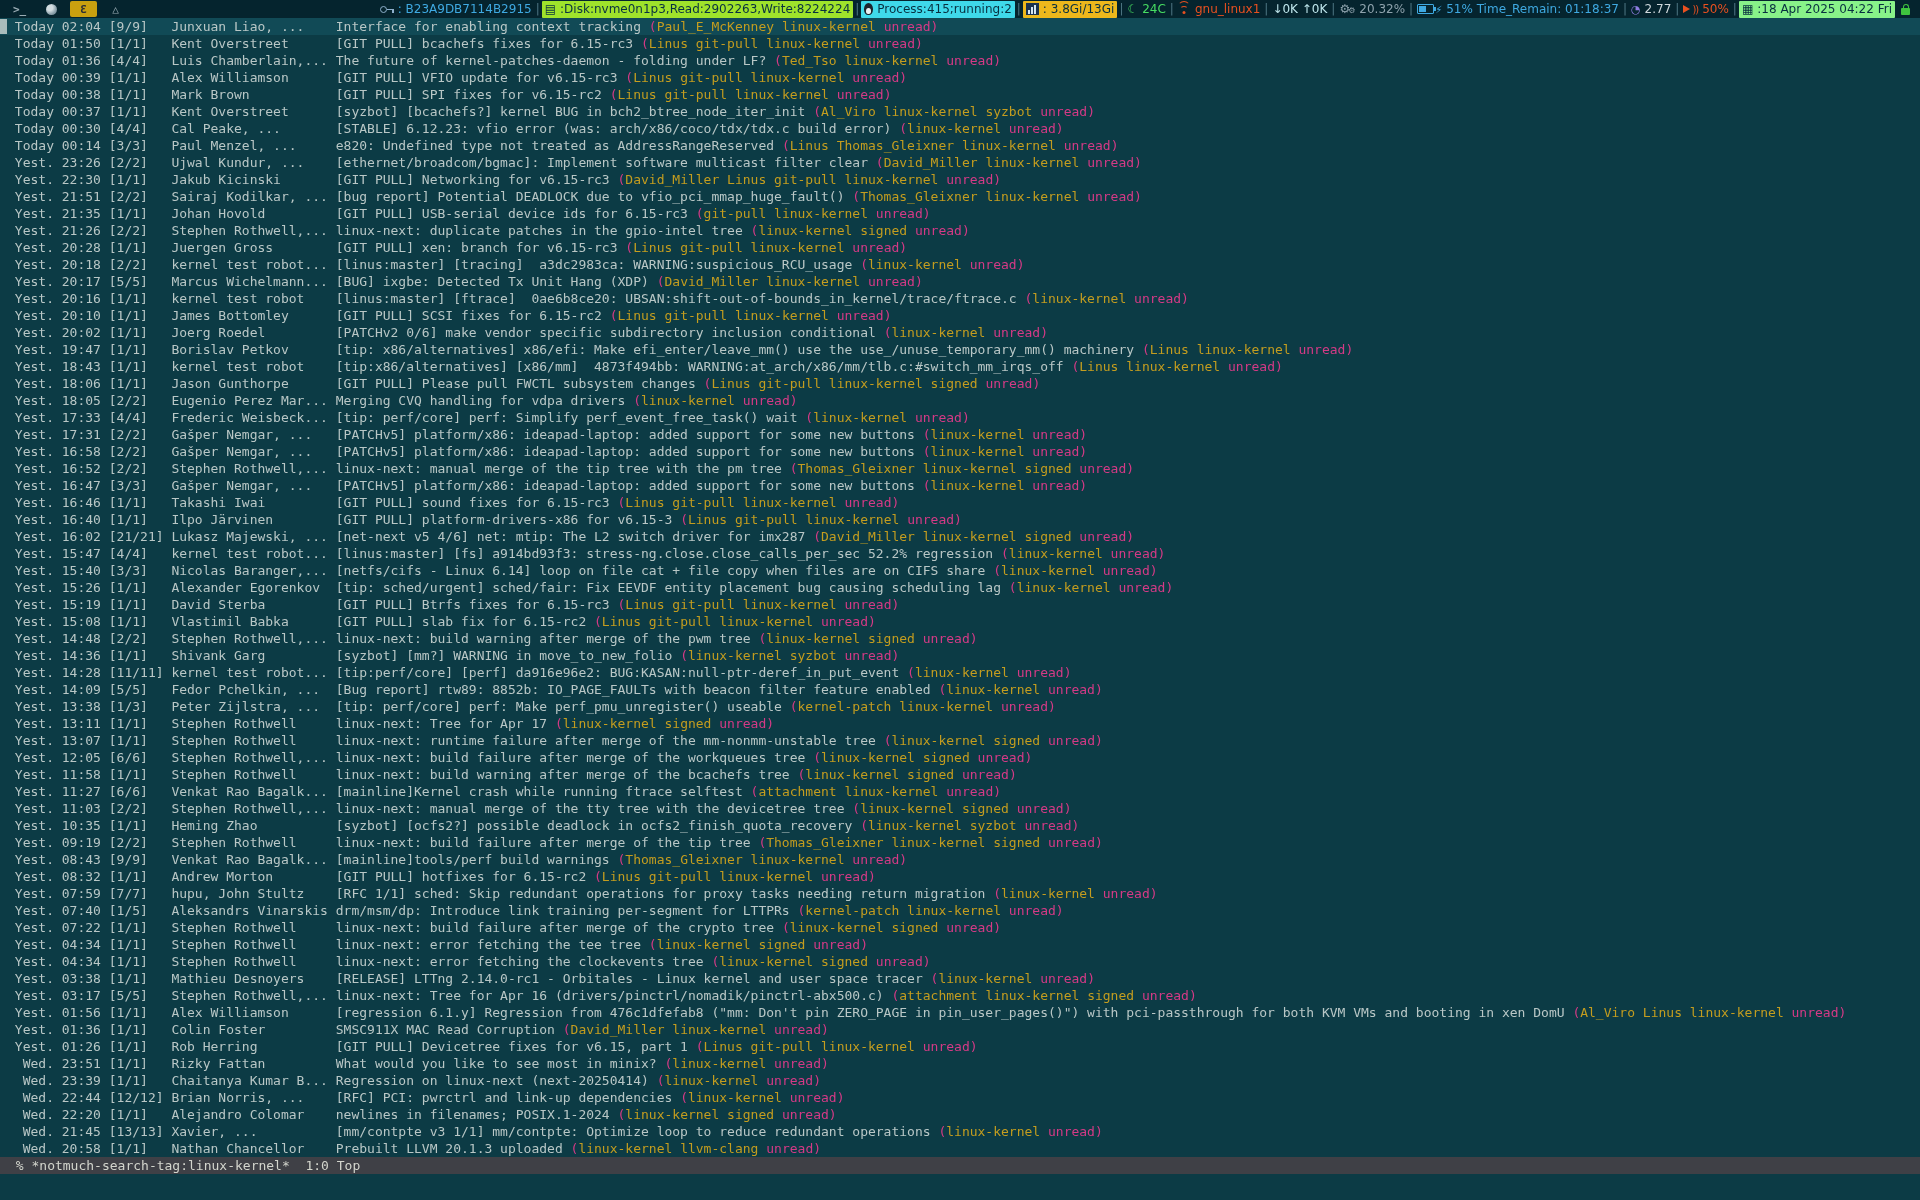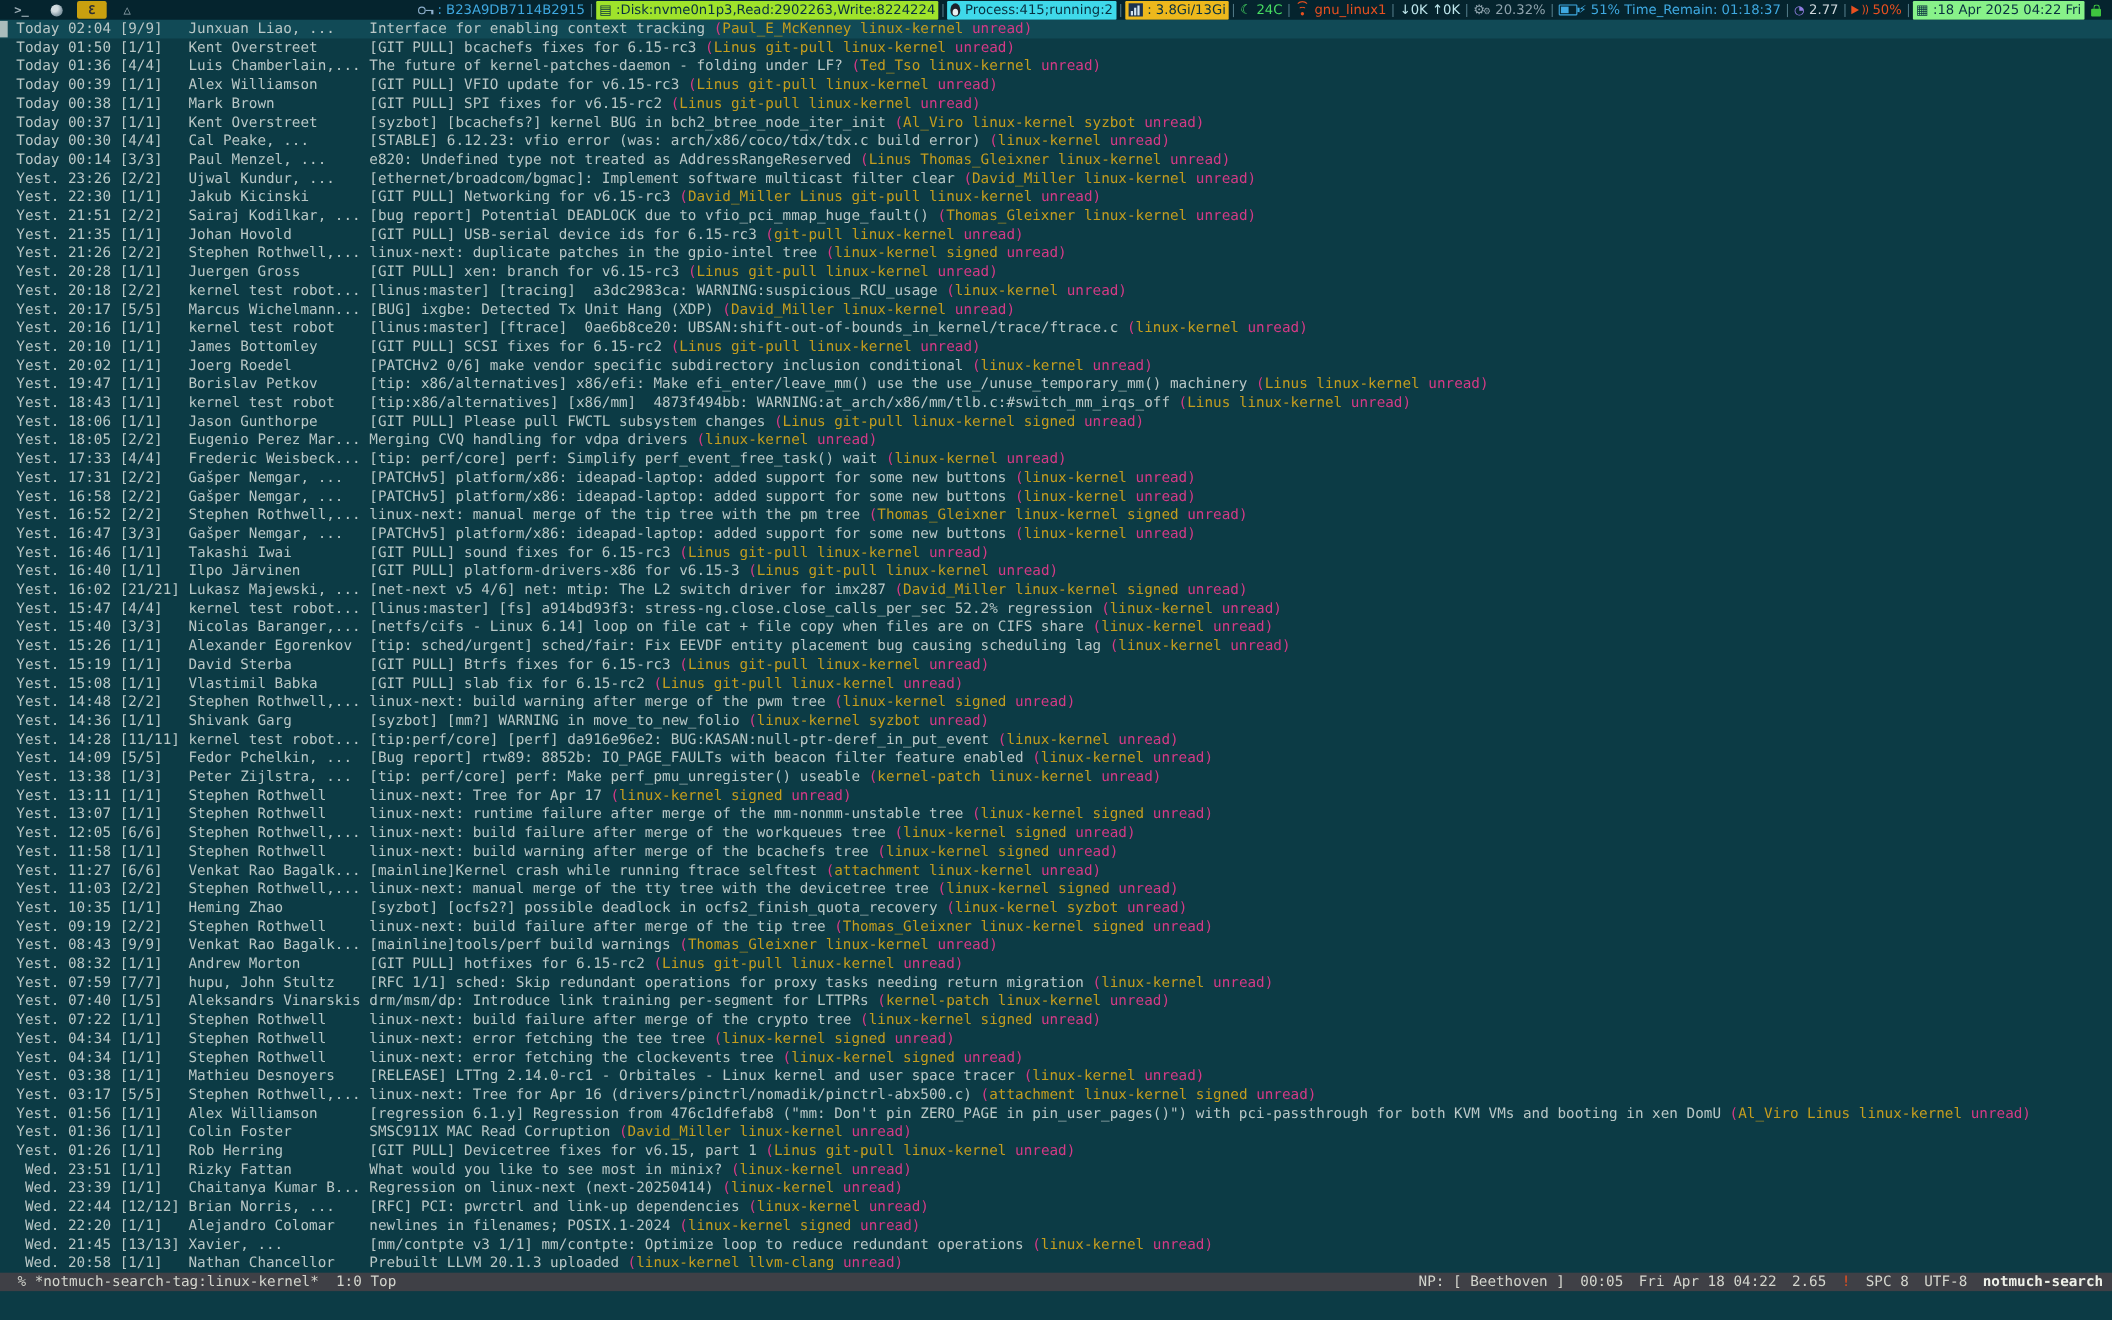--- a/index.html
+++ b/index.html
@@ -91,25 +91,15 @@
     </span>
   <span class="status" id="status-host"><span class="seg" style="color: rgb(63, 169, 225);"><span class="key-icon"><i></i><b></b></span><span>: B23A9DB7114B2915</span></span><span class="sep">|</span><span class="seg badge" style="background: rgb(159, 227, 43); color: rgb(8, 48, 64);"><span class="disk-glyph">▤</span><span>:Disk:nvme0n1p3,Read:2902263,Write:8224224</span></span><span class="sep">|</span><span class="seg badge" style="background: rgb(63, 217, 234); color: rgb(8, 48, 64);"><span class="penguin"></span><span>Process:415;running:2</span></span><span class="sep">|</span><span class="seg badge" style="background: rgb(237, 184, 28); color: rgb(8, 48, 64);"><span class="bars"><i></i><i></i><i></i></span><span>: 3.8Gi/13Gi</span></span><span class="sep">|</span><span class="seg" style="color: rgb(71, 221, 98);"><span class="moon-glyph">☾</span><span>24C</span></span><span class="sep">|</span><span class="seg" style="color: rgb(232, 80, 32);"><span class="wifi"><i></i><i></i><i></i></span><span>gnu_linux1</span></span><span class="sep">|</span><span class="seg" style="color: rgb(191, 230, 236);"><span>↓0K ↑0K</span></span><span class="sep">|</span><span class="seg" style="color: rgb(143, 163, 173);"><span><span class="gear1">⚙</span><span class="gear2">⚙</span></span><span>20.32%</span></span><span class="sep">|</span><span class="seg" style="color: rgb(63, 169, 225);"><span style="display: inline-flex; align-items: center; gap: 2px;"><span class="batt"><i></i></span><span class="bolt">⚡</span></span><span>51% Time_Remain: 01:18:37</span></span><span class="sep">|</span><span class="seg" style="color: rgb(207, 216, 220);"><span class="gauge-glyph">◔</span><span>2.77</span></span><span class="sep">|</span><span class="seg" style="color: rgb(232, 80, 32);"><span style="display: inline-flex; align-items: center;"><i class="vol-tri"></i><span class="vol-waves">))</span></span><span>50%</span></span><span class="sep">|</span><span class="seg badge" style="background: rgb(136, 242, 137); color: rgb(8, 48, 64);"><span class="cal-glyph">▦</span><span>:18 Apr 2025 04:22 Fri</span></span><span class="seg"><span class="lock"></span></span></span>
 </div>
 
 <div class="list" id="list-host"><div class="row selected"><span class="cursor"></span><span> Today 02:04 </span><span>[9/9]   </span><span>Junxuan Liao, ...    </span><span>Interface for enabling context tracking </span><span><span class="paren" style="color: rgb(213, 58, 134);">(</span><span class="tag" style="color: rgb(196, 157, 31);">Paul_E_McKenney</span> <span class="tag" style="color: rgb(196, 157, 31);">linux-kernel</span> <span class="tag" style="color: rgb(213, 58, 134);">unread</span><span class="paren" style="color: rgb(213, 58, 134);">)</span></span></div><div class="row"><span> Today 01:50 </span><span>[1/1]   </span><span>Kent Overstreet      </span><span>[GIT PULL] bcachefs fixes for 6.15-rc3 </span><span><span class="paren" style="color: rgb(213, 58, 134);">(</span><span class="tag" style="color: rgb(196, 157, 31);">Linus</span> <span class="tag" style="color: rgb(196, 157, 31);">git-pull</span> <span class="tag" style="color: rgb(196, 157, 31);">linux-kernel</span> <span class="tag" style="color: rgb(213, 58, 134);">unread</span><span class="paren" style="color: rgb(213, 58, 134);">)</span></span></div><div class="row"><span> Today 01:36 </span><span>[4/4]   </span><span>Luis Chamberlain,... </span><span>The future of kernel-patches-daemon - folding under LF? </span><span><span class="paren" style="color: rgb(213, 58, 134);">(</span><span class="tag" style="color: rgb(196, 157, 31);">Ted_Tso</span> <span class="tag" style="color: rgb(196, 157, 31);">linux-kernel</span> <span class="tag" style="color: rgb(213, 58, 134);">unread</span><span class="paren" style="color: rgb(213, 58, 134);">)</span></span></div><div class="row"><span> Today 00:39 </span><span>[1/1]   </span><span>Alex Williamson      </span><span>[GIT PULL] VFIO update for v6.15-rc3 </span><span><span class="paren" style="color: rgb(213, 58, 134);">(</span><span class="tag" style="color: rgb(196, 157, 31);">Linus</span> <span class="tag" style="color: rgb(196, 157, 31);">git-pull</span> <span class="tag" style="color: rgb(196, 157, 31);">linux-kernel</span> <span class="tag" style="color: rgb(213, 58, 134);">unread</span><span class="paren" style="color: rgb(213, 58, 134);">)</span></span></div><div class="row"><span> Today 00:38 </span><span>[1/1]   </span><span>Mark Brown           </span><span>[GIT PULL] SPI fixes for v6.15-rc2 </span><span><span class="paren" style="color: rgb(213, 58, 134);">(</span><span class="tag" style="color: rgb(196, 157, 31);">Linus</span> <span class="tag" style="color: rgb(196, 157, 31);">git-pull</span> <span class="tag" style="color: rgb(196, 157, 31);">linux-kernel</span> <span class="tag" style="color: rgb(213, 58, 134);">unread</span><span class="paren" style="color: rgb(213, 58, 134);">)</span></span></div><div class="row"><span> Today 00:37 </span><span>[1/1]   </span><span>Kent Overstreet      </span><span>[syzbot] [bcachefs?] kernel BUG in bch2_btree_node_iter_init </span><span><span class="paren" style="color: rgb(213, 58, 134);">(</span><span class="tag" style="color: rgb(196, 157, 31);">Al_Viro</span> <span class="tag" style="color: rgb(196, 157, 31);">linux-kernel</span> <span class="tag" style="color: rgb(196, 157, 31);">syzbot</span> <span class="tag" style="color: rgb(213, 58, 134);">unread</span><span class="paren" style="color: rgb(213, 58, 134);">)</span></span></div><div class="row"><span> Today 00:30 </span><span>[4/4]   </span><span>Cal Peake, ...       </span><span>[STABLE] 6.12.23: vfio error (was: arch/x86/coco/tdx/tdx.c build error) </span><span><span class="paren" style="color: rgb(213, 58, 134);">(</span><span class="tag" style="color: rgb(196, 157, 31);">linux-kernel</span> <span class="tag" style="color: rgb(213, 58, 134);">unread</span><span class="paren" style="color: rgb(213, 58, 134);">)</span></span></div><div class="row"><span> Today 00:14 </span><span>[3/3]   </span><span>Paul Menzel, ...     </span><span>e820: Undefined type not treated as AddressRangeReserved </span><span><span class="paren" style="color: rgb(213, 58, 134);">(</span><span class="tag" style="color: rgb(196, 157, 31);">Linus</span> <span class="tag" style="color: rgb(196, 157, 31);">Thomas_Gleixner</span> <span class="tag" style="color: rgb(196, 157, 31);">linux-kernel</span> <span class="tag" style="color: rgb(213, 58, 134);">unread</span><span class="paren" style="color: rgb(213, 58, 134);">)</span></span></div><div class="row"><span> Yest. 23:26 </span><span>[2/2]   </span><span>Ujwal Kundur, ...    </span><span>[ethernet/broadcom/bgmac]: Implement software multicast filter clear </span><span><span class="paren" style="color: rgb(213, 58, 134);">(</span><span class="tag" style="color: rgb(196, 157, 31);">David_Miller</span> <span class="tag" style="color: rgb(196, 157, 31);">linux-kernel</span> <span class="tag" style="color: rgb(213, 58, 134);">unread</span><span class="paren" style="color: rgb(213, 58, 134);">)</span></span></div><div class="row"><span> Yest. 22:30 </span><span>[1/1]   </span><span>Jakub Kicinski       </span><span>[GIT PULL] Networking for v6.15-rc3 </span><span><span class="paren" style="color: rgb(213, 58, 134);">(</span><span class="tag" style="color: rgb(196, 157, 31);">David_Miller</span> <span class="tag" style="color: rgb(196, 157, 31);">Linus</span> <span class="tag" style="color: rgb(196, 157, 31);">git-pull</span> <span class="tag" style="color: rgb(196, 157, 31);">linux-kernel</span> <span class="tag" style="color: rgb(213, 58, 134);">unread</span><span class="paren" style="color: rgb(213, 58, 134);">)</span></span></div><div class="row"><span> Yest. 21:51 </span><span>[2/2]   </span><span>Sairaj Kodilkar, ... </span><span>[bug report] Potential DEADLOCK due to vfio_pci_mmap_huge_fault() </span><span><span class="paren" style="color: rgb(213, 58, 134);">(</span><span class="tag" style="color: rgb(196, 157, 31);">Thomas_Gleixner</span> <span class="tag" style="color: rgb(196, 157, 31);">linux-kernel</span> <span class="tag" style="color: rgb(213, 58, 134);">unread</span><span class="paren" style="color: rgb(213, 58, 134);">)</span></span></div><div class="row"><span> Yest. 21:35 </span><span>[1/1]   </span><span>Johan Hovold         </span><span>[GIT PULL] USB-serial device ids for 6.15-rc3 </span><span><span class="paren" style="color: rgb(213, 58, 134);">(</span><span class="tag" style="color: rgb(196, 157, 31);">git-pull</span> <span class="tag" style="color: rgb(196, 157, 31);">linux-kernel</span> <span class="tag" style="color: rgb(213, 58, 134);">unread</span><span class="paren" style="color: rgb(213, 58, 134);">)</span></span></div><div class="row"><span> Yest. 21:26 </span><span>[2/2]   </span><span>Stephen Rothwell,... </span><span>linux-next: duplicate patches in the gpio-intel tree </span><span><span class="paren" style="color: rgb(213, 58, 134);">(</span><span class="tag" style="color: rgb(196, 157, 31);">linux-kernel</span> <span class="tag" style="color: rgb(196, 157, 31);">signed</span> <span class="tag" style="color: rgb(213, 58, 134);">unread</span><span class="paren" style="color: rgb(213, 58, 134);">)</span></span></div><div class="row"><span> Yest. 20:28 </span><span>[1/1]   </span><span>Juergen Gross        </span><span>[GIT PULL] xen: branch for v6.15-rc3 </span><span><span class="paren" style="color: rgb(213, 58, 134);">(</span><span class="tag" style="color: rgb(196, 157, 31);">Linus</span> <span class="tag" style="color: rgb(196, 157, 31);">git-pull</span> <span class="tag" style="color: rgb(196, 157, 31);">linux-kernel</span> <span class="tag" style="color: rgb(213, 58, 134);">unread</span><span class="paren" style="color: rgb(213, 58, 134);">)</span></span></div><div class="row"><span> Yest. 20:18 </span><span>[2/2]   </span><span>kernel test robot... </span><span>[linus:master] [tracing]  a3dc2983ca: WARNING:suspicious_RCU_usage </span><span><span class="paren" style="color: rgb(213, 58, 134);">(</span><span class="tag" style="color: rgb(196, 157, 31);">linux-kernel</span> <span class="tag" style="color: rgb(213, 58, 134);">unread</span><span class="paren" style="color: rgb(213, 58, 134);">)</span></span></div><div class="row"><span> Yest. 20:17 </span><span>[5/5]   </span><span>Marcus Wichelmann... </span><span>[BUG] ixgbe: Detected Tx Unit Hang (XDP) </span><span><span class="paren" style="color: rgb(213, 58, 134);">(</span><span class="tag" style="color: rgb(196, 157, 31);">David_Miller</span> <span class="tag" style="color: rgb(196, 157, 31);">linux-kernel</span> <span class="tag" style="color: rgb(213, 58, 134);">unread</span><span class="paren" style="color: rgb(213, 58, 134);">)</span></span></div><div class="row"><span> Yest. 20:16 </span><span>[1/1]   </span><span>kernel test robot    </span><span>[linus:master] [ftrace]  0ae6b8ce20: UBSAN:shift-out-of-bounds_in_kernel/trace/ftrace.c </span><span><span class="paren" style="color: rgb(213, 58, 134);">(</span><span class="tag" style="color: rgb(196, 157, 31);">linux-kernel</span> <span class="tag" style="color: rgb(213, 58, 134);">unread</span><span class="paren" style="color: rgb(213, 58, 134);">)</span></span></div><div class="row"><span> Yest. 20:10 </span><span>[1/1]   </span><span>James Bottomley      </span><span>[GIT PULL] SCSI fixes for 6.15-rc2 </span><span><span class="paren" style="color: rgb(213, 58, 134);">(</span><span class="tag" style="color: rgb(196, 157, 31);">Linus</span> <span class="tag" style="color: rgb(196, 157, 31);">git-pull</span> <span class="tag" style="color: rgb(196, 157, 31);">linux-kernel</span> <span class="tag" style="color: rgb(213, 58, 134);">unread</span><span class="paren" style="color: rgb(213, 58, 134);">)</span></span></div><div class="row"><span> Yest. 20:02 </span><span>[1/1]   </span><span>Joerg Roedel         </span><span>[PATCHv2 0/6] make vendor specific subdirectory inclusion conditional </span><span><span class="paren" style="color: rgb(213, 58, 134);">(</span><span class="tag" style="color: rgb(196, 157, 31);">linux-kernel</span> <span class="tag" style="color: rgb(213, 58, 134);">unread</span><span class="paren" style="color: rgb(213, 58, 134);">)</span></span></div><div class="row"><span> Yest. 19:47 </span><span>[1/1]   </span><span>Borislav Petkov      </span><span>[tip: x86/alternatives] x86/efi: Make efi_enter/leave_mm() use the use_/unuse_temporary_mm() machinery </span><span><span class="paren" style="color: rgb(213, 58, 134);">(</span><span class="tag" style="color: rgb(196, 157, 31);">Linus</span> <span class="tag" style="color: rgb(196, 157, 31);">linux-kernel</span> <span class="tag" style="color: rgb(213, 58, 134);">unread</span><span class="paren" style="color: rgb(213, 58, 134);">)</span></span></div><div class="row"><span> Yest. 18:43 </span><span>[1/1]   </span><span>kernel test robot    </span><span>[tip:x86/alternatives] [x86/mm]  4873f494bb: WARNING:at_arch/x86/mm/tlb.c:#switch_mm_irqs_off </span><span><span class="paren" style="color: rgb(213, 58, 134);">(</span><span class="tag" style="color: rgb(196, 157, 31);">Linus</span> <span class="tag" style="color: rgb(196, 157, 31);">linux-kernel</span> <span class="tag" style="color: rgb(213, 58, 134);">unread</span><span class="paren" style="color: rgb(213, 58, 134);">)</span></span></div><div class="row"><span> Yest. 18:06 </span><span>[1/1]   </span><span>Jason Gunthorpe      </span><span>[GIT PULL] Please pull FWCTL subsystem changes </span><span><span class="paren" style="color: rgb(213, 58, 134);">(</span><span class="tag" style="color: rgb(196, 157, 31);">Linus</span> <span class="tag" style="color: rgb(196, 157, 31);">git-pull</span> <span class="tag" style="color: rgb(196, 157, 31);">linux-kernel</span> <span class="tag" style="color: rgb(196, 157, 31);">signed</span> <span class="tag" style="color: rgb(213, 58, 134);">unread</span><span class="paren" style="color: rgb(213, 58, 134);">)</span></span></div><div class="row"><span> Yest. 18:05 </span><span>[2/2]   </span><span>Eugenio Perez Mar... </span><span>Merging CVQ handling for vdpa drivers </span><span><span class="paren" style="color: rgb(213, 58, 134);">(</span><span class="tag" style="color: rgb(196, 157, 31);">linux-kernel</span> <span class="tag" style="color: rgb(213, 58, 134);">unread</span><span class="paren" style="color: rgb(213, 58, 134);">)</span></span></div><div class="row"><span> Yest. 17:33 </span><span>[4/4]   </span><span>Frederic Weisbeck... </span><span>[tip: perf/core] perf: Simplify perf_event_free_task() wait </span><span><span class="paren" style="color: rgb(213, 58, 134);">(</span><span class="tag" style="color: rgb(196, 157, 31);">linux-kernel</span> <span class="tag" style="color: rgb(213, 58, 134);">unread</span><span class="paren" style="color: rgb(213, 58, 134);">)</span></span></div><div class="row"><span> Yest. 17:31 </span><span>[2/2]   </span><span>Gašper Nemgar, ...   </span><span>[PATCHv5] platform/x86: ideapad-laptop: added support for some new buttons </span><span><span class="paren" style="color: rgb(213, 58, 134);">(</span><span class="tag" style="color: rgb(196, 157, 31);">linux-kernel</span> <span class="tag" style="color: rgb(213, 58, 134);">unread</span><span class="paren" style="color: rgb(213, 58, 134);">)</span></span></div><div class="row"><span> Yest. 16:58 </span><span>[2/2]   </span><span>Gašper Nemgar, ...   </span><span>[PATCHv5] platform/x86: ideapad-laptop: added support for some new buttons </span><span><span class="paren" style="color: rgb(213, 58, 134);">(</span><span class="tag" style="color: rgb(196, 157, 31);">linux-kernel</span> <span class="tag" style="color: rgb(213, 58, 134);">unread</span><span class="paren" style="color: rgb(213, 58, 134);">)</span></span></div><div class="row"><span> Yest. 16:52 </span><span>[2/2]   </span><span>Stephen Rothwell,... </span><span>linux-next: manual merge of the tip tree with the pm tree </span><span><span class="paren" style="color: rgb(213, 58, 134);">(</span><span class="tag" style="color: rgb(196, 157, 31);">Thomas_Gleixner</span> <span class="tag" style="color: rgb(196, 157, 31);">linux-kernel</span> <span class="tag" style="color: rgb(196, 157, 31);">signed</span> <span class="tag" style="color: rgb(213, 58, 134);">unread</span><span class="paren" style="color: rgb(213, 58, 134);">)</span></span></div><div class="row"><span> Yest. 16:47 </span><span>[3/3]   </span><span>Gašper Nemgar, ...   </span><span>[PATCHv5] platform/x86: ideapad-laptop: added support for some new buttons </span><span><span class="paren" style="color: rgb(213, 58, 134);">(</span><span class="tag" style="color: rgb(196, 157, 31);">linux-kernel</span> <span class="tag" style="color: rgb(213, 58, 134);">unread</span><span class="paren" style="color: rgb(213, 58, 134);">)</span></span></div><div class="row"><span> Yest. 16:46 </span><span>[1/1]   </span><span>Takashi Iwai         </span><span>[GIT PULL] sound fixes for 6.15-rc3 </span><span><span class="paren" style="color: rgb(213, 58, 134);">(</span><span class="tag" style="color: rgb(196, 157, 31);">Linus</span> <span class="tag" style="color: rgb(196, 157, 31);">git-pull</span> <span class="tag" style="color: rgb(196, 157, 31);">linux-kernel</span> <span class="tag" style="color: rgb(213, 58, 134);">unread</span><span class="paren" style="color: rgb(213, 58, 134);">)</span></span></div><div class="row"><span> Yest. 16:40 </span><span>[1/1]   </span><span>Ilpo Järvinen        </span><span>[GIT PULL] platform-drivers-x86 for v6.15-3 </span><span><span class="paren" style="color: rgb(213, 58, 134);">(</span><span class="tag" style="color: rgb(196, 157, 31);">Linus</span> <span class="tag" style="color: rgb(196, 157, 31);">git-pull</span> <span class="tag" style="color: rgb(196, 157, 31);">linux-kernel</span> <span class="tag" style="color: rgb(213, 58, 134);">unread</span><span class="paren" style="color: rgb(213, 58, 134);">)</span></span></div><div class="row"><span> Yest. 16:02 </span><span>[21/21] </span><span>Lukasz Majewski, ... </span><span>[net-next v5 4/6] net: mtip: The L2 switch driver for imx287 </span><span><span class="paren" style="color: rgb(213, 58, 134);">(</span><span class="tag" style="color: rgb(196, 157, 31);">David_Miller</span> <span class="tag" style="color: rgb(196, 157, 31);">linux-kernel</span> <span class="tag" style="color: rgb(196, 157, 31);">signed</span> <span class="tag" style="color: rgb(213, 58, 134);">unread</span><span class="paren" style="color: rgb(213, 58, 134);">)</span></span></div><div class="row"><span> Yest. 15:47 </span><span>[4/4]   </span><span>kernel test robot... </span><span>[linus:master] [fs] a914bd93f3: stress-ng.close.close_calls_per_sec 52.2% regression </span><span><span class="paren" style="color: rgb(213, 58, 134);">(</span><span class="tag" style="color: rgb(196, 157, 31);">linux-kernel</span> <span class="tag" style="color: rgb(213, 58, 134);">unread</span><span class="paren" style="color: rgb(213, 58, 134);">)</span></span></div><div class="row"><span> Yest. 15:40 </span><span>[3/3]   </span><span>Nicolas Baranger,... </span><span>[netfs/cifs - Linux 6.14] loop on file cat + file copy when files are on CIFS share </span><span><span class="paren" style="color: rgb(213, 58, 134);">(</span><span class="tag" style="color: rgb(196, 157, 31);">linux-kernel</span> <span class="tag" style="color: rgb(213, 58, 134);">unread</span><span class="paren" style="color: rgb(213, 58, 134);">)</span></span></div><div class="row"><span> Yest. 15:26 </span><span>[1/1]   </span><span>Alexander Egorenkov  </span><span>[tip: sched/urgent] sched/fair: Fix EEVDF entity placement bug causing scheduling lag </span><span><span class="paren" style="color: rgb(213, 58, 134);">(</span><span class="tag" style="color: rgb(196, 157, 31);">linux-kernel</span> <span class="tag" style="color: rgb(213, 58, 134);">unread</span><span class="paren" style="color: rgb(213, 58, 134);">)</span></span></div><div class="row"><span> Yest. 15:19 </span><span>[1/1]   </span><span>David Sterba         </span><span>[GIT PULL] Btrfs fixes for 6.15-rc3 </span><span><span class="paren" style="color: rgb(213, 58, 134);">(</span><span class="tag" style="color: rgb(196, 157, 31);">Linus</span> <span class="tag" style="color: rgb(196, 157, 31);">git-pull</span> <span class="tag" style="color: rgb(196, 157, 31);">linux-kernel</span> <span class="tag" style="color: rgb(213, 58, 134);">unread</span><span class="paren" style="color: rgb(213, 58, 134);">)</span></span></div><div class="row"><span> Yest. 15:08 </span><span>[1/1]   </span><span>Vlastimil Babka      </span><span>[GIT PULL] slab fix for 6.15-rc2 </span><span><span class="paren" style="color: rgb(213, 58, 134);">(</span><span class="tag" style="color: rgb(196, 157, 31);">Linus</span> <span class="tag" style="color: rgb(196, 157, 31);">git-pull</span> <span class="tag" style="color: rgb(196, 157, 31);">linux-kernel</span> <span class="tag" style="color: rgb(213, 58, 134);">unread</span><span class="paren" style="color: rgb(213, 58, 134);">)</span></span></div><div class="row"><span> Yest. 14:48 </span><span>[2/2]   </span><span>Stephen Rothwell,... </span><span>linux-next: build warning after merge of the pwm tree </span><span><span class="paren" style="color: rgb(213, 58, 134);">(</span><span class="tag" style="color: rgb(196, 157, 31);">linux-kernel</span> <span class="tag" style="color: rgb(196, 157, 31);">signed</span> <span class="tag" style="color: rgb(213, 58, 134);">unread</span><span class="paren" style="color: rgb(213, 58, 134);">)</span></span></div><div class="row"><span> Yest. 14:36 </span><span>[1/1]   </span><span>Shivank Garg         </span><span>[syzbot] [mm?] WARNING in move_to_new_folio </span><span><span class="paren" style="color: rgb(213, 58, 134);">(</span><span class="tag" style="color: rgb(196, 157, 31);">linux-kernel</span> <span class="tag" style="color: rgb(196, 157, 31);">syzbot</span> <span class="tag" style="color: rgb(213, 58, 134);">unread</span><span class="paren" style="color: rgb(213, 58, 134);">)</span></span></div><div class="row"><span> Yest. 14:28 </span><span>[11/11] </span><span>kernel test robot... </span><span>[tip:perf/core] [perf] da916e96e2: BUG:KASAN:null-ptr-deref_in_put_event </span><span><span class="paren" style="color: rgb(213, 58, 134);">(</span><span class="tag" style="color: rgb(196, 157, 31);">linux-kernel</span> <span class="tag" style="color: rgb(213, 58, 134);">unread</span><span class="paren" style="color: rgb(213, 58, 134);">)</span></span></div><div class="row"><span> Yest. 14:09 </span><span>[5/5]   </span><span>Fedor Pchelkin, ...  </span><span>[Bug report] rtw89: 8852b: IO_PAGE_FAULTs with beacon filter feature enabled </span><span><span class="paren" style="color: rgb(213, 58, 134);">(</span><span class="tag" style="color: rgb(196, 157, 31);">linux-kernel</span> <span class="tag" style="color: rgb(213, 58, 134);">unread</span><span class="paren" style="color: rgb(213, 58, 134);">)</span></span></div><div class="row"><span> Yest. 13:38 </span><span>[1/3]   </span><span>Peter Zijlstra, ...  </span><span>[tip: perf/core] perf: Make perf_pmu_unregister() useable </span><span><span class="paren" style="color: rgb(213, 58, 134);">(</span><span class="tag" style="color: rgb(196, 157, 31);">kernel-patch</span> <span class="tag" style="color: rgb(196, 157, 31);">linux-kernel</span> <span class="tag" style="color: rgb(213, 58, 134);">unread</span><span class="paren" style="color: rgb(213, 58, 134);">)</span></span></div><div class="row"><span> Yest. 13:11 </span><span>[1/1]   </span><span>Stephen Rothwell     </span><span>linux-next: Tree for Apr 17 </span><span><span class="paren" style="color: rgb(213, 58, 134);">(</span><span class="tag" style="color: rgb(196, 157, 31);">linux-kernel</span> <span class="tag" style="color: rgb(196, 157, 31);">signed</span> <span class="tag" style="color: rgb(213, 58, 134);">unread</span><span class="paren" style="color: rgb(213, 58, 134);">)</span></span></div><div class="row"><span> Yest. 13:07 </span><span>[1/1]   </span><span>Stephen Rothwell     </span><span>linux-next: runtime failure after merge of the mm-nonmm-unstable tree </span><span><span class="paren" style="color: rgb(213, 58, 134);">(</span><span class="tag" style="color: rgb(196, 157, 31);">linux-kernel</span> <span class="tag" style="color: rgb(196, 157, 31);">signed</span> <span class="tag" style="color: rgb(213, 58, 134);">unread</span><span class="paren" style="color: rgb(213, 58, 134);">)</span></span></div><div class="row"><span> Yest. 12:05 </span><span>[6/6]   </span><span>Stephen Rothwell,... </span><span>linux-next: build failure after merge of the workqueues tree </span><span><span class="paren" style="color: rgb(213, 58, 134);">(</span><span class="tag" style="color: rgb(196, 157, 31);">linux-kernel</span> <span class="tag" style="color: rgb(196, 157, 31);">signed</span> <span class="tag" style="color: rgb(213, 58, 134);">unread</span><span class="paren" style="color: rgb(213, 58, 134);">)</span></span></div><div class="row"><span> Yest. 11:58 </span><span>[1/1]   </span><span>Stephen Rothwell     </span><span>linux-next: build warning after merge of the bcachefs tree </span><span><span class="paren" style="color: rgb(213, 58, 134);">(</span><span class="tag" style="color: rgb(196, 157, 31);">linux-kernel</span> <span class="tag" style="color: rgb(196, 157, 31);">signed</span> <span class="tag" style="color: rgb(213, 58, 134);">unread</span><span class="paren" style="color: rgb(213, 58, 134);">)</span></span></div><div class="row"><span> Yest. 11:27 </span><span>[6/6]   </span><span>Venkat Rao Bagalk... </span><span>[mainline]Kernel crash while running ftrace selftest </span><span><span class="paren" style="color: rgb(213, 58, 134);">(</span><span class="tag" style="color: rgb(196, 157, 31);">attachment</span> <span class="tag" style="color: rgb(196, 157, 31);">linux-kernel</span> <span class="tag" style="color: rgb(213, 58, 134);">unread</span><span class="paren" style="color: rgb(213, 58, 134);">)</span></span></div><div class="row"><span> Yest. 11:03 </span><span>[2/2]   </span><span>Stephen Rothwell,... </span><span>linux-next: manual merge of the tty tree with the devicetree tree </span><span><span class="paren" style="color: rgb(213, 58, 134);">(</span><span class="tag" style="color: rgb(196, 157, 31);">linux-kernel</span> <span class="tag" style="color: rgb(196, 157, 31);">signed</span> <span class="tag" style="color: rgb(213, 58, 134);">unread</span><span class="paren" style="color: rgb(213, 58, 134);">)</span></span></div><div class="row"><span> Yest. 10:35 </span><span>[1/1]   </span><span>Heming Zhao          </span><span>[syzbot] [ocfs2?] possible deadlock in ocfs2_finish_quota_recovery </span><span><span class="paren" style="color: rgb(213, 58, 134);">(</span><span class="tag" style="color: rgb(196, 157, 31);">linux-kernel</span> <span class="tag" style="color: rgb(196, 157, 31);">syzbot</span> <span class="tag" style="color: rgb(213, 58, 134);">unread</span><span class="paren" style="color: rgb(213, 58, 134);">)</span></span></div><div class="row"><span> Yest. 09:19 </span><span>[2/2]   </span><span>Stephen Rothwell     </span><span>linux-next: build failure after merge of the tip tree </span><span><span class="paren" style="color: rgb(213, 58, 134);">(</span><span class="tag" style="color: rgb(196, 157, 31);">Thomas_Gleixner</span> <span class="tag" style="color: rgb(196, 157, 31);">linux-kernel</span> <span class="tag" style="color: rgb(196, 157, 31);">signed</span> <span class="tag" style="color: rgb(213, 58, 134);">unread</span><span class="paren" style="color: rgb(213, 58, 134);">)</span></span></div><div class="row"><span> Yest. 08:43 </span><span>[9/9]   </span><span>Venkat Rao Bagalk... </span><span>[mainline]tools/perf build warnings </span><span><span class="paren" style="color: rgb(213, 58, 134);">(</span><span class="tag" style="color: rgb(196, 157, 31);">Thomas_Gleixner</span> <span class="tag" style="color: rgb(196, 157, 31);">linux-kernel</span> <span class="tag" style="color: rgb(213, 58, 134);">unread</span><span class="paren" style="color: rgb(213, 58, 134);">)</span></span></div><div class="row"><span> Yest. 08:32 </span><span>[1/1]   </span><span>Andrew Morton        </span><span>[GIT PULL] hotfixes for 6.15-rc2 </span><span><span class="paren" style="color: rgb(213, 58, 134);">(</span><span class="tag" style="color: rgb(196, 157, 31);">Linus</span> <span class="tag" style="color: rgb(196, 157, 31);">git-pull</span> <span class="tag" style="color: rgb(196, 157, 31);">linux-kernel</span> <span class="tag" style="color: rgb(213, 58, 134);">unread</span><span class="paren" style="color: rgb(213, 58, 134);">)</span></span></div><div class="row"><span> Yest. 07:59 </span><span>[7/7]   </span><span>hupu, John Stultz    </span><span>[RFC 1/1] sched: Skip redundant operations for proxy tasks needing return migration </span><span><span class="paren" style="color: rgb(213, 58, 134);">(</span><span class="tag" style="color: rgb(196, 157, 31);">linux-kernel</span> <span class="tag" style="color: rgb(213, 58, 134);">unread</span><span class="paren" style="color: rgb(213, 58, 134);">)</span></span></div><div class="row"><span> Yest. 07:40 </span><span>[1/5]   </span><span>Aleksandrs Vinarskis </span><span>drm/msm/dp: Introduce link training per-segment for LTTPRs </span><span><span class="paren" style="color: rgb(213, 58, 134);">(</span><span class="tag" style="color: rgb(196, 157, 31);">kernel-patch</span> <span class="tag" style="color: rgb(196, 157, 31);">linux-kernel</span> <span class="tag" style="color: rgb(213, 58, 134);">unread</span><span class="paren" style="color: rgb(213, 58, 134);">)</span></span></div><div class="row"><span> Yest. 07:22 </span><span>[1/1]   </span><span>Stephen Rothwell     </span><span>linux-next: build failure after merge of the crypto tree </span><span><span class="paren" style="color: rgb(213, 58, 134);">(</span><span class="tag" style="color: rgb(196, 157, 31);">linux-kernel</span> <span class="tag" style="color: rgb(196, 157, 31);">signed</span> <span class="tag" style="color: rgb(213, 58, 134);">unread</span><span class="paren" style="color: rgb(213, 58, 134);">)</span></span></div><div class="row"><span> Yest. 04:34 </span><span>[1/1]   </span><span>Stephen Rothwell     </span><span>linux-next: error fetching the tee tree </span><span><span class="paren" style="color: rgb(213, 58, 134);">(</span><span class="tag" style="color: rgb(196, 157, 31);">linux-kernel</span> <span class="tag" style="color: rgb(196, 157, 31);">signed</span> <span class="tag" style="color: rgb(213, 58, 134);">unread</span><span class="paren" style="color: rgb(213, 58, 134);">)</span></span></div><div class="row"><span> Yest. 04:34 </span><span>[1/1]   </span><span>Stephen Rothwell     </span><span>linux-next: error fetching the clockevents tree </span><span><span class="paren" style="color: rgb(213, 58, 134);">(</span><span class="tag" style="color: rgb(196, 157, 31);">linux-kernel</span> <span class="tag" style="color: rgb(196, 157, 31);">signed</span> <span class="tag" style="color: rgb(213, 58, 134);">unread</span><span class="paren" style="color: rgb(213, 58, 134);">)</span></span></div><div class="row"><span> Yest. 03:38 </span><span>[1/1]   </span><span>Mathieu Desnoyers    </span><span>[RELEASE] LTTng 2.14.0-rc1 - Orbitales - Linux kernel and user space tracer </span><span><span class="paren" style="color: rgb(213, 58, 134);">(</span><span class="tag" style="color: rgb(196, 157, 31);">linux-kernel</span> <span class="tag" style="color: rgb(213, 58, 134);">unread</span><span class="paren" style="color: rgb(213, 58, 134);">)</span></span></div><div class="row"><span> Yest. 03:17 </span><span>[5/5]   </span><span>Stephen Rothwell,... </span><span>linux-next: Tree for Apr 16 (drivers/pinctrl/nomadik/pinctrl-abx500.c) </span><span><span class="paren" style="color: rgb(213, 58, 134);">(</span><span class="tag" style="color: rgb(196, 157, 31);">attachment</span> <span class="tag" style="color: rgb(196, 157, 31);">linux-kernel</span> <span class="tag" style="color: rgb(196, 157, 31);">signed</span> <span class="tag" style="color: rgb(213, 58, 134);">unread</span><span class="paren" style="color: rgb(213, 58, 134);">)</span></span></div><div class="row"><span> Yest. 01:56 </span><span>[1/1]   </span><span>Alex Williamson      </span><span>[regression 6.1.y] Regression from 476c1dfefab8 ("mm: Don't pin ZERO_PAGE in pin_user_pages()") with pci-passthrough for both KVM VMs and booting in xen DomU </span><span><span class="paren" style="color: rgb(213, 58, 134);">(</span><span class="tag" style="color: rgb(196, 157, 31);">Al_Viro</span> <span class="tag" style="color: rgb(196, 157, 31);">Linus</span> <span class="tag" style="color: rgb(196, 157, 31);">linux-kernel</span> <span class="tag" style="color: rgb(213, 58, 134);">unread</span><span class="paren" style="color: rgb(213, 58, 134);">)</span></span></div><div class="row"><span> Yest. 01:36 </span><span>[1/1]   </span><span>Colin Foster         </span><span>SMSC911X MAC Read Corruption </span><span><span class="paren" style="color: rgb(213, 58, 134);">(</span><span class="tag" style="color: rgb(196, 157, 31);">David_Miller</span> <span class="tag" style="color: rgb(196, 157, 31);">linux-kernel</span> <span class="tag" style="color: rgb(213, 58, 134);">unread</span><span class="paren" style="color: rgb(213, 58, 134);">)</span></span></div><div class="row"><span> Yest. 01:26 </span><span>[1/1]   </span><span>Rob Herring          </span><span>[GIT PULL] Devicetree fixes for v6.15, part 1 </span><span><span class="paren" style="color: rgb(213, 58, 134);">(</span><span class="tag" style="color: rgb(196, 157, 31);">Linus</span> <span class="tag" style="color: rgb(196, 157, 31);">git-pull</span> <span class="tag" style="color: rgb(196, 157, 31);">linux-kernel</span> <span class="tag" style="color: rgb(213, 58, 134);">unread</span><span class="paren" style="color: rgb(213, 58, 134);">)</span></span></div><div class="row"><span>  Wed. 23:51 </span><span>[1/1]   </span><span>Rizky Fattan         </span><span>What would you like to see most in minix? </span><span><span class="paren" style="color: rgb(213, 58, 134);">(</span><span class="tag" style="color: rgb(196, 157, 31);">linux-kernel</span> <span class="tag" style="color: rgb(213, 58, 134);">unread</span><span class="paren" style="color: rgb(213, 58, 134);">)</span></span></div><div class="row"><span>  Wed. 23:39 </span><span>[1/1]   </span><span>Chaitanya Kumar B... </span><span>Regression on linux-next (next-20250414) </span><span><span class="paren" style="color: rgb(213, 58, 134);">(</span><span class="tag" style="color: rgb(196, 157, 31);">linux-kernel</span> <span class="tag" style="color: rgb(213, 58, 134);">unread</span><span class="paren" style="color: rgb(213, 58, 134);">)</span></span></div><div class="row"><span>  Wed. 22:44 </span><span>[12/12] </span><span>Brian Norris, ...    </span><span>[RFC] PCI: pwrctrl and link-up dependencies </span><span><span class="paren" style="color: rgb(213, 58, 134);">(</span><span class="tag" style="color: rgb(196, 157, 31);">linux-kernel</span> <span class="tag" style="color: rgb(213, 58, 134);">unread</span><span class="paren" style="color: rgb(213, 58, 134);">)</span></span></div><div class="row"><span>  Wed. 22:20 </span><span>[1/1]   </span><span>Alejandro Colomar    </span><span>newlines in filenames; POSIX.1-2024 </span><span><span class="paren" style="color: rgb(213, 58, 134);">(</span><span class="tag" style="color: rgb(196, 157, 31);">linux-kernel</span> <span class="tag" style="color: rgb(196, 157, 31);">signed</span> <span class="tag" style="color: rgb(213, 58, 134);">unread</span><span class="paren" style="color: rgb(213, 58, 134);">)</span></span></div><div class="row"><span>  Wed. 21:45 </span><span>[13/13] </span><span>Xavier, ...          </span><span>[mm/contpte v3 1/1] mm/contpte: Optimize loop to reduce redundant operations </span><span><span class="paren" style="color: rgb(213, 58, 134);">(</span><span class="tag" style="color: rgb(196, 157, 31);">linux-kernel</span> <span class="tag" style="color: rgb(213, 58, 134);">unread</span><span class="paren" style="color: rgb(213, 58, 134);">)</span></span></div><div class="row"><span>  Wed. 20:58 </span><span>[1/1]   </span><span>Nathan Chancellor    </span><span>Prebuilt LLVM 20.1.3 uploaded </span><span><span class="paren" style="color: rgb(213, 58, 134);">(</span><span class="tag" style="color: rgb(196, 157, 31);">linux-kernel</span> <span class="tag" style="color: rgb(196, 157, 31);">llvm-clang</span> <span class="tag" style="color: rgb(213, 58, 134);">unread</span><span class="paren" style="color: rgb(213, 58, 134);">)</span></span></div></div>
 
 <div class="modeline">
   <span class="ml-left">
     <span> % </span><span>*notmuch-search-tag:linux-kernel*</span><span>  </span><span>1:0</span><span> </span><span>Top</span>
   </span>
-  <span class="ml-right">
-    <span>NP: [ Beethoven ]</span>
-    <span>00:05</span>
-    <span>Fri Apr 18 04:22</span>
-    <span>2.65</span>
-    <span class="ml-alert">!</span>
-    <span>SPC 8</span>
-    <span>UTF-8</span>
-    <span class="ml-mode">notmuch-search</span>
-  </span>
 </div>
 
 <div class="echo"></div>
 
 </body></html>

